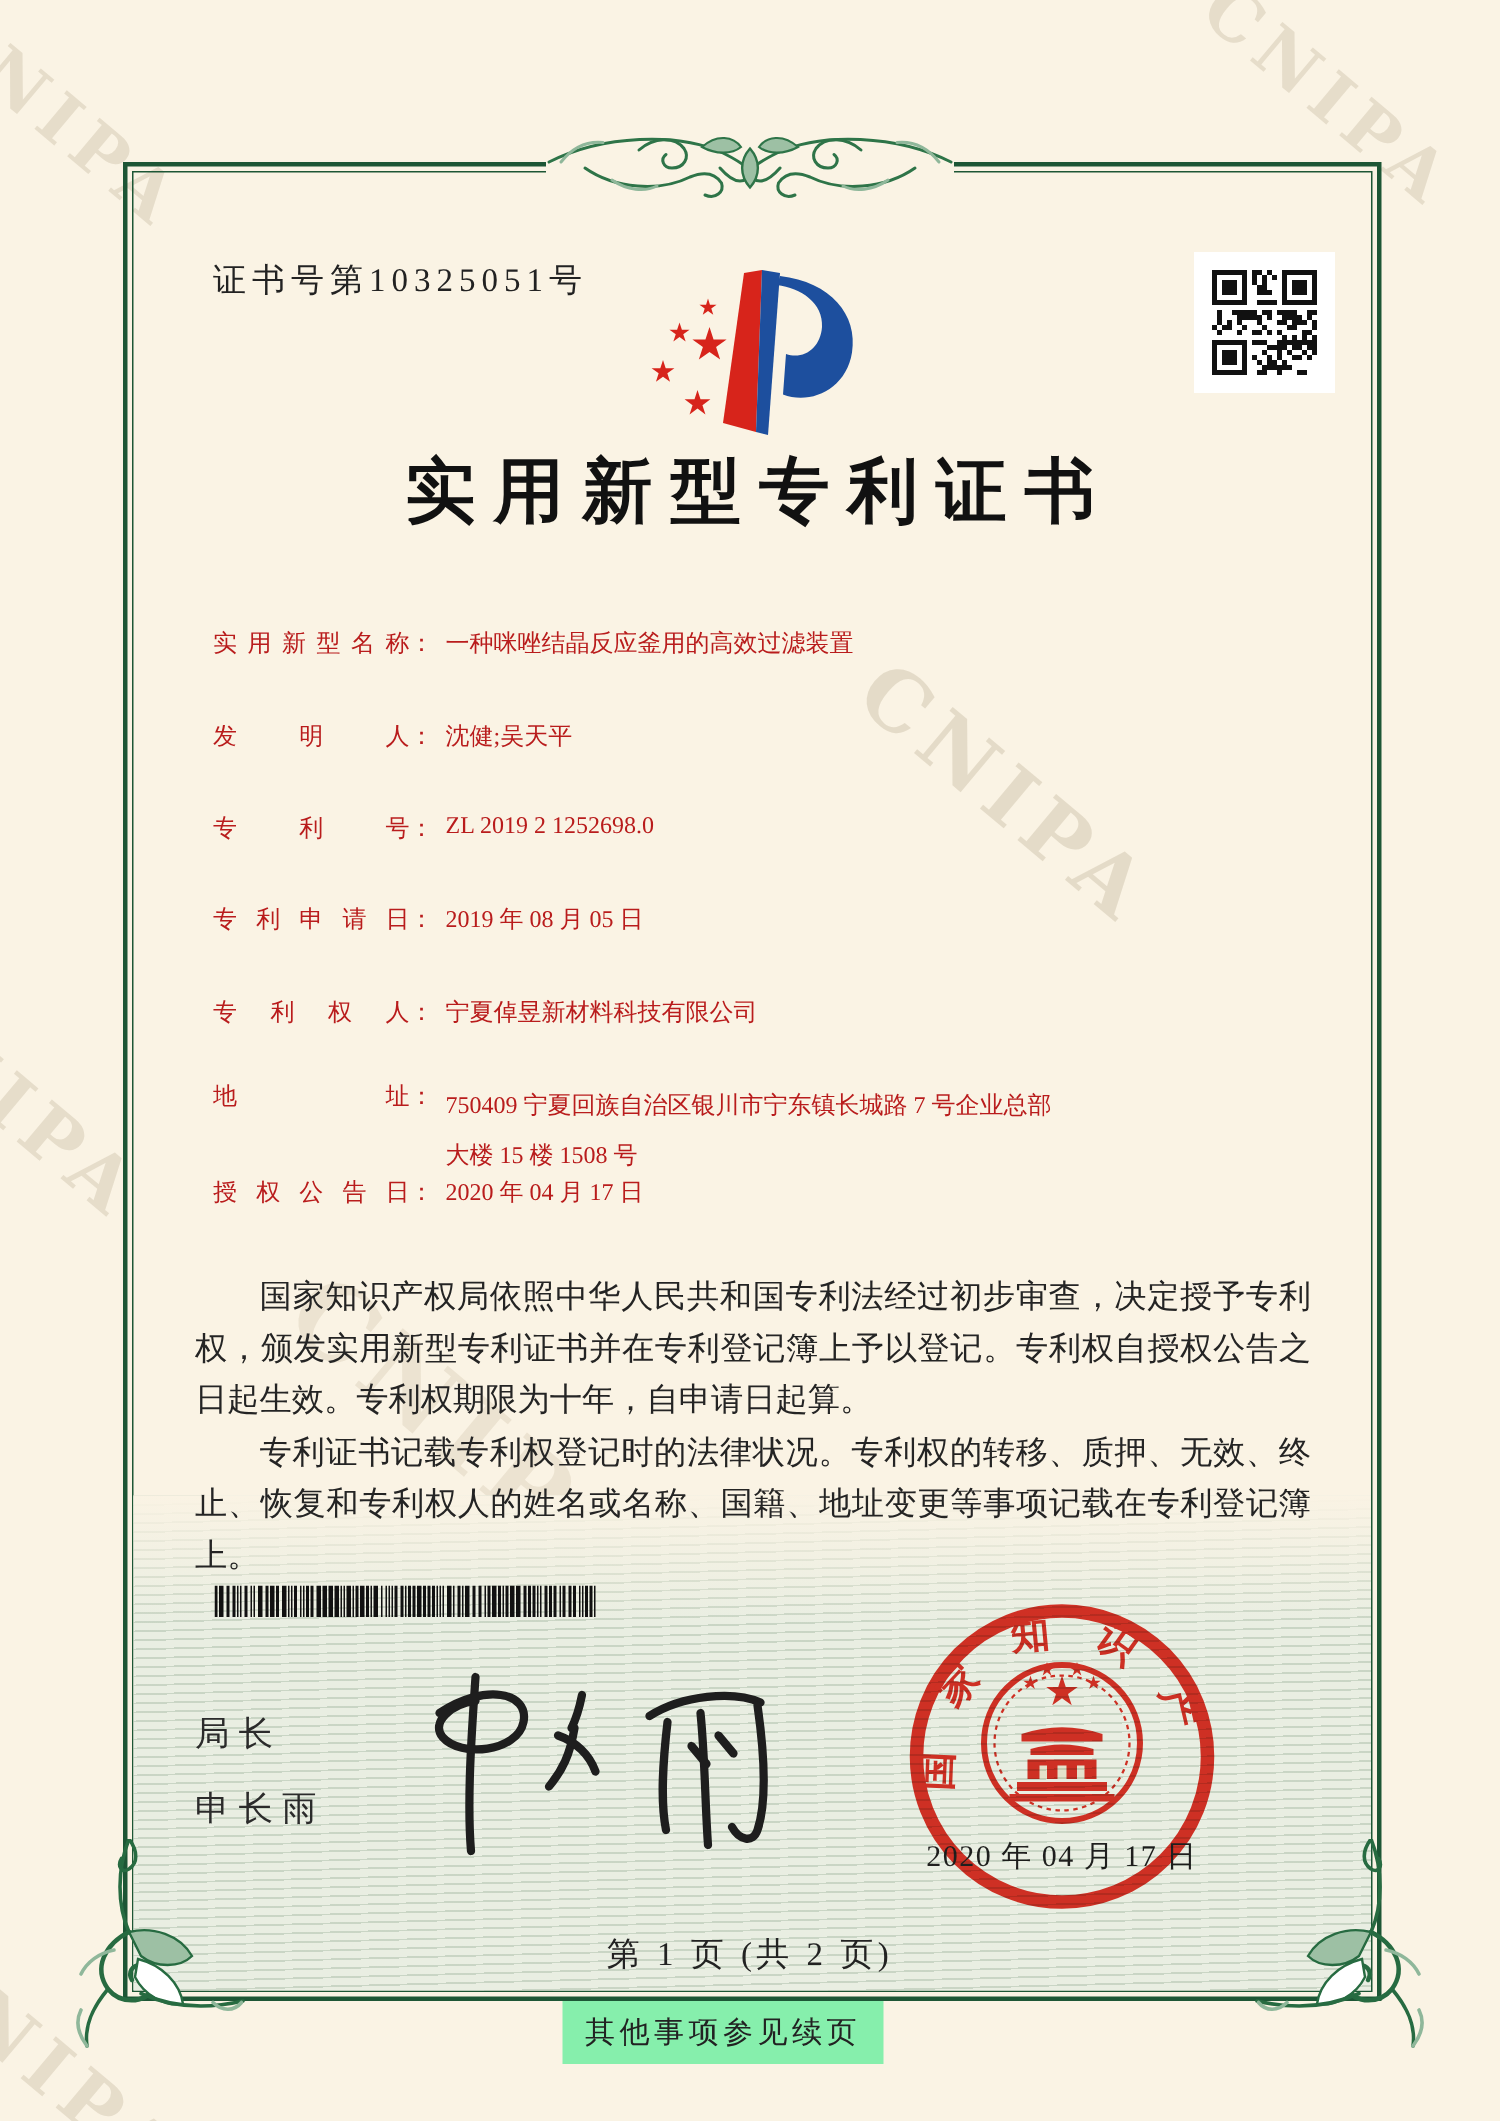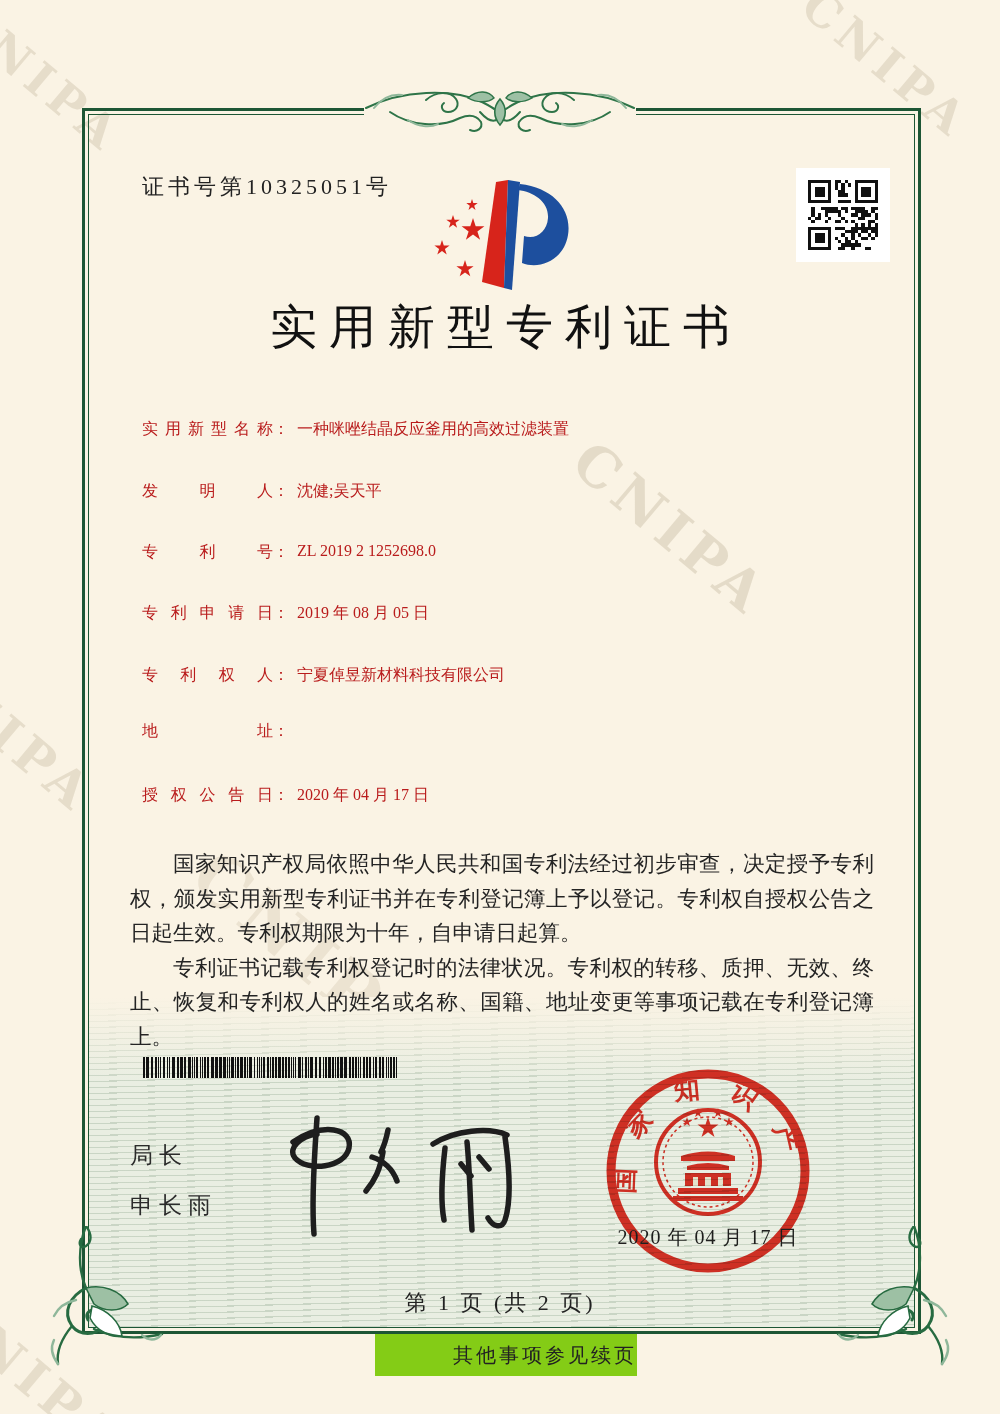--- a/index.html
+++ b/index.html
@@ -40,21 +40,21 @@
   
   .certno{
     position:absolute;left:142px;top:172px;
     font-size:22px;letter-spacing:4px;color:#222;z-index:2;
   }
   .qr-box{position:absolute;left:796px;top:168px;width:94px;height:94px;background:#ffffff;z-index:2;}
   .qr-box svg{position:absolute;left:12px;top:12px;width:70px;height:70px;}
   .logo{position:absolute;left:420px;top:172px;width:170px;height:140px;z-index:2;}
   .title{
     position:absolute;left:0;top:296px;width:100%;
-    text-align:center;font-size:47px;font-weight:normal;
+    text-align:center;font-size:47px;font-weight:bold;
     letter-spacing:12px;text-indent:12px;color:#111;z-index:2;
   }
   
   .frow{position:absolute;left:142px;width:740px;font-size:16px;color:#b91c1c;z-index:2;}
   .flabel{
     display:inline-block;width:131px;vertical-align:top;
     text-align:justify;text-align-last:justify;text-justify:inter-character;
   }
   .fcolon{display:inline-block;vertical-align:top;}
   .fvalue{display:inline-block;vertical-align:top;padding-left:8px;max-width:580px;}
@@ -70,22 +70,22 @@
   .barcode{position:absolute;left:143px;top:1057px;width:256px;height:21px;z-index:2;}
   .signer{position:absolute;left:130px;top:1140px;z-index:2;font-family:"Liberation Sans","DejaVu Sans",sans-serif;color:#2b2b2b;}
   .signer div{font-size:23px;letter-spacing:6px;margin-bottom:19px;}
   .signature{position:absolute;left:255px;top:1102px;width:290px;height:150px;z-index:2;}
   .seal{position:absolute;left:601px;top:1064px;width:214px;height:214px;z-index:3;mix-blend-mode:multiply;}
   .page-num{
     position:absolute;left:0;top:1288px;width:100%;text-align:center;
     font-size:22px;letter-spacing:3px;color:#222;z-index:2;
   }
   .note-box{
-    position:absolute;left:375px;top:1334px;width:262px;height:42px;
-    background:#84cc16;text-align:right;line-height:42px;
+    position:absolute;left:375px;top:1334px;width:214px;height:42px;
+    background:#86efac;text-align:center;line-height:42px;
     font-size:20px;letter-spacing:3px;color:#222;z-index:4;
   }
   
   .orn{position:absolute;z-index:2;}
   .orn-top{left:330px;top:78px;width:340px;height:64px;}
   .orn-bl{left:30px;top:1226px;width:135px;height:145px;}
   .orn-br{left:835px;top:1226px;width:135px;height:145px;}
   svg text{font-family:"Liberation Serif","DejaVu Serif",serif;}
 </style>
 </head>
@@ -293,21 +293,21 @@
 <div class="frow" style="top:542px;">
   <span class="flabel">专利号</span><span class="fcolon">：</span><span class="fvalue">ZL 2019 2 1252698.0</span>
 </div>
 <div class="frow" style="top:603px;">
   <span class="flabel">专利申请日</span><span class="fcolon">：</span><span class="fvalue">2019 年 08 月 05 日</span>
 </div>
 <div class="frow" style="top:665px;">
   <span class="flabel">专利权人</span><span class="fcolon">：</span><span class="fvalue">宁夏倬昱新材料科技有限公司</span>
 </div>
 <div class="frow" style="top:721px;">
-  <span class="flabel">地址</span><span class="fcolon">：</span>
+  <span class="flabel">地址</span><span class="fcolon">：</span><span class="fvalue"><span class="vline">750409 宁夏回族自治区银川市宁东镇长城路 7 号企业总部</span><span class="vline">大楼 15 楼 1508 号</span></span>
 </div>
 <div class="frow" style="top:785px;">
   <span class="flabel">授权公告日</span><span class="fcolon">：</span><span class="fvalue">2020 年 04 月 17 日</span>
 </div>
 
 <div class="paras">
   <p>国家知识产权局依照中华人民共和国专利法经过初步审查，决定授予专利权，颁发实用新型专利证书并在专利登记簿上予以登记。专利权自授权公告之日起生效。专利权期限为十年，自申请日起算。</p>
   <p>专利证书记载专利权登记时的法律状况。专利权的转移、质押、无效、终止、恢复和专利权人的姓名或名称、国籍、地址变更等事项记载在专利登记簿上。</p>
 </div>
 

